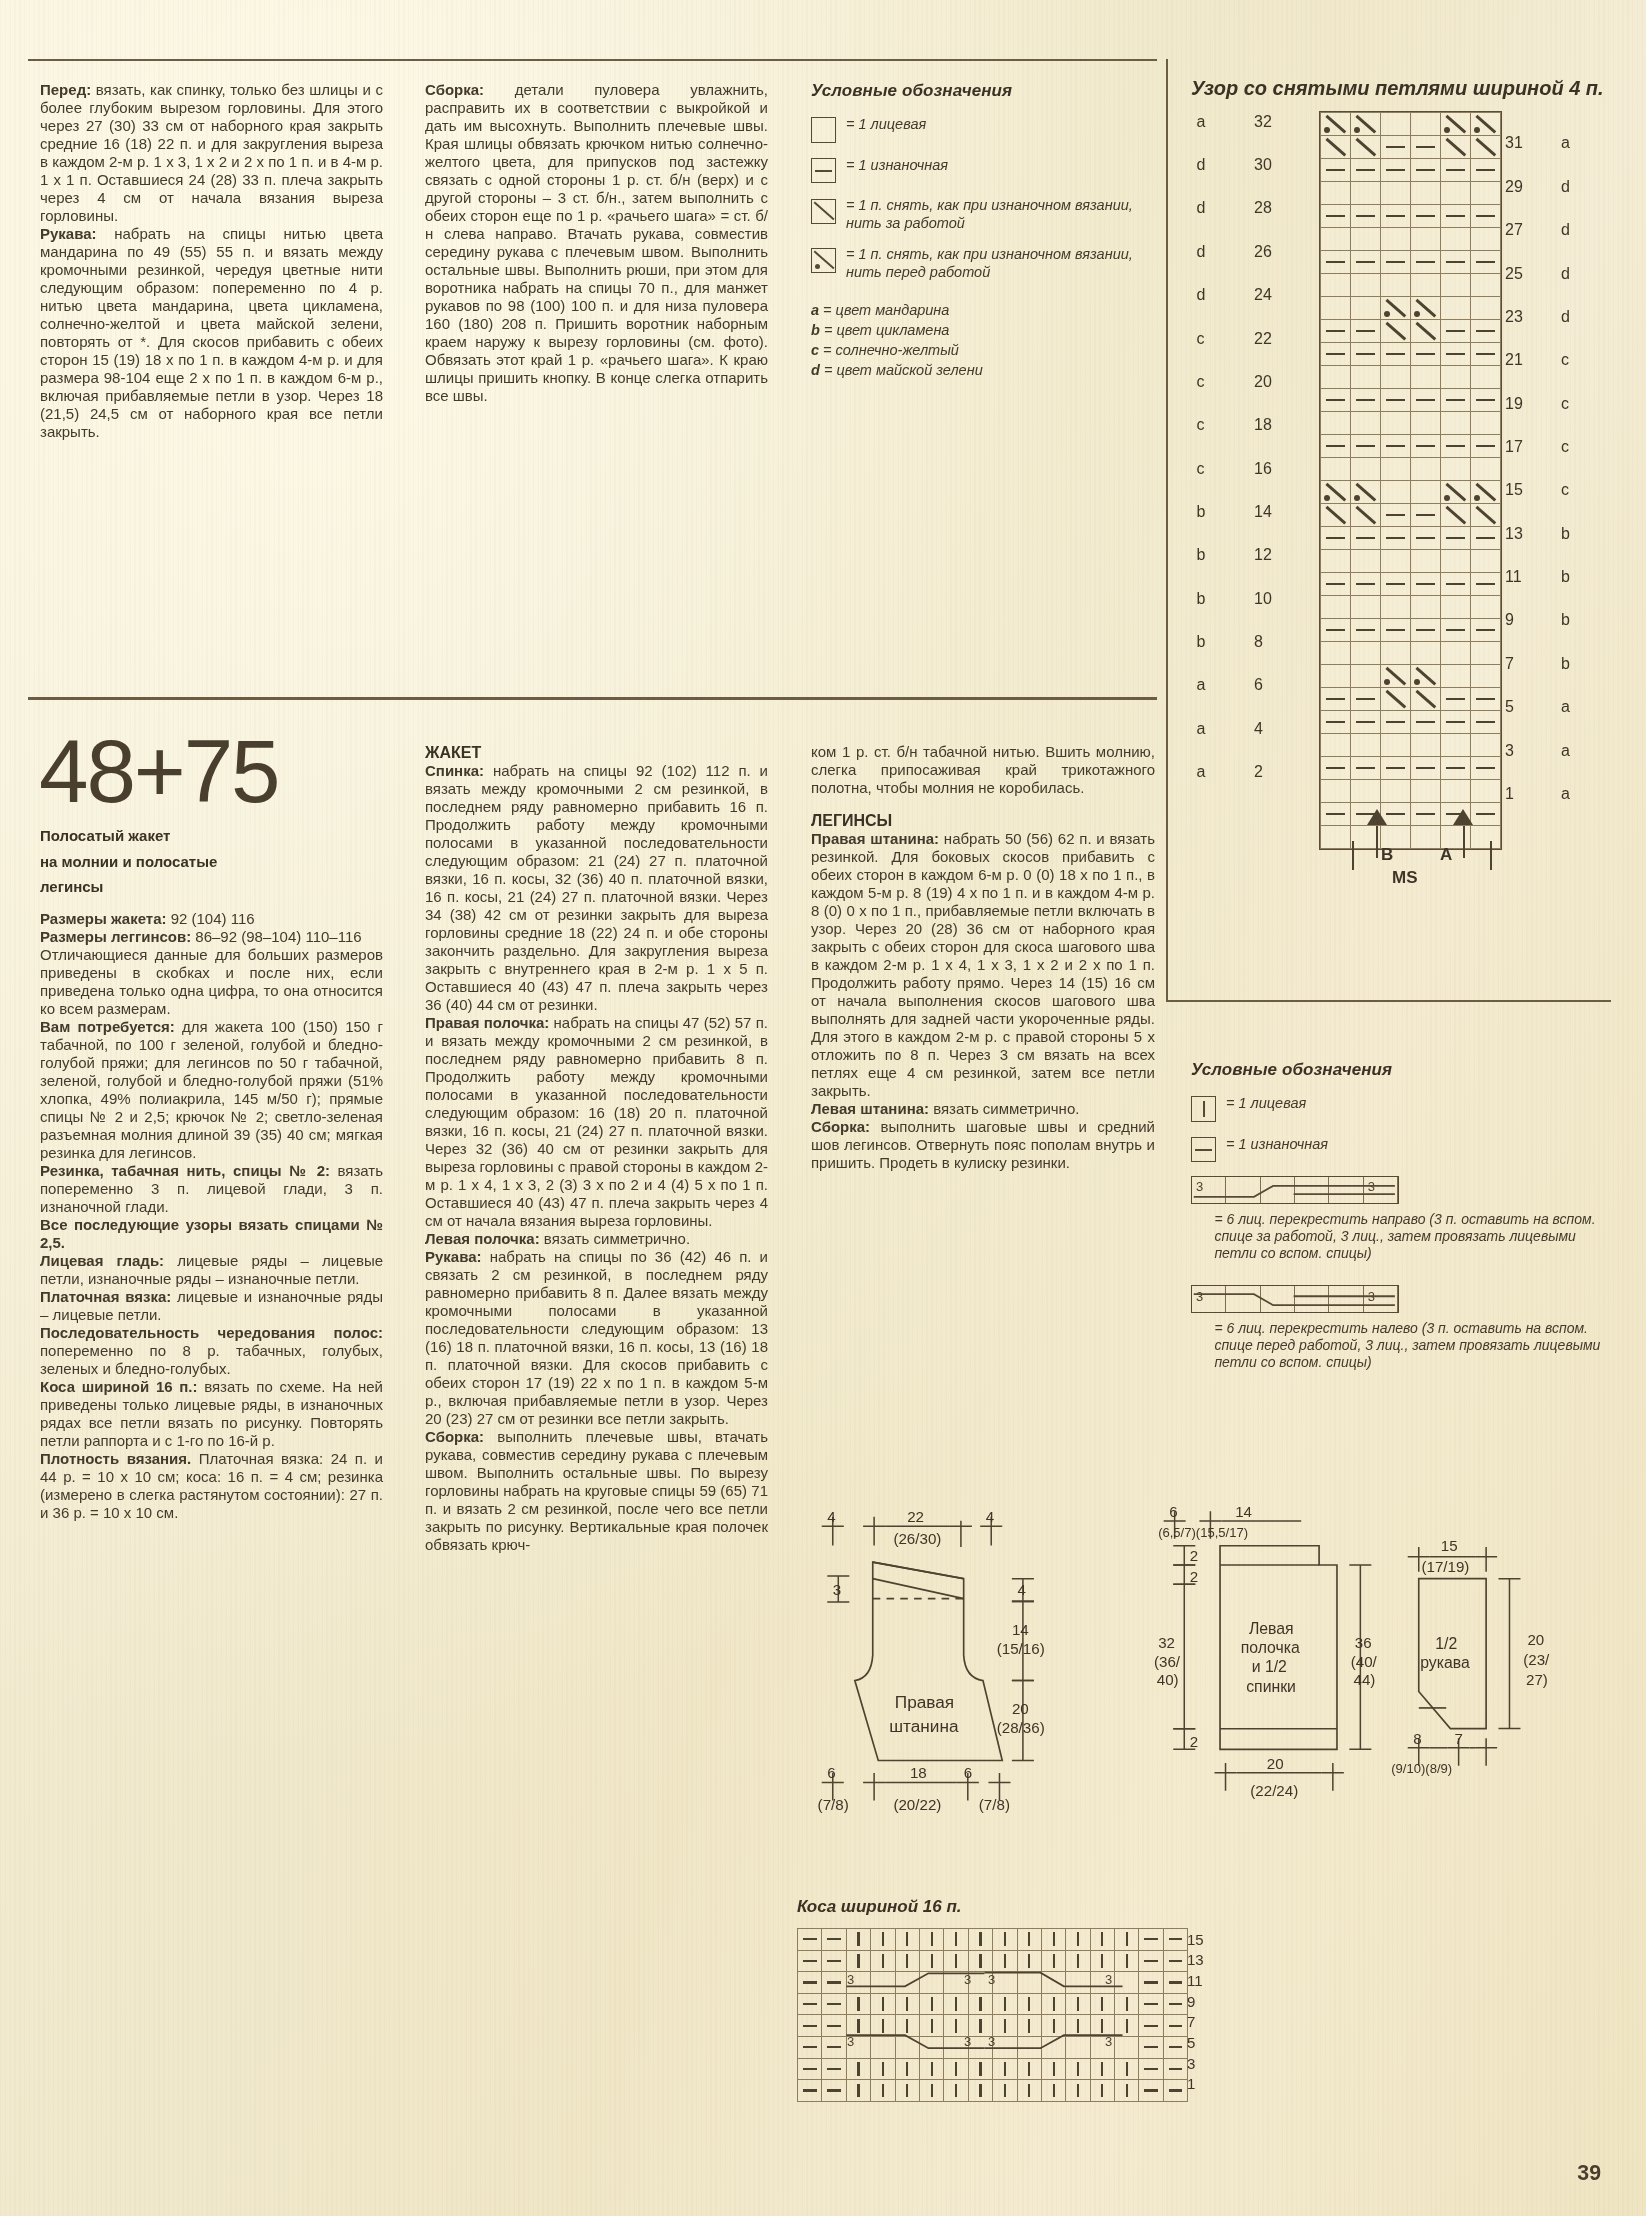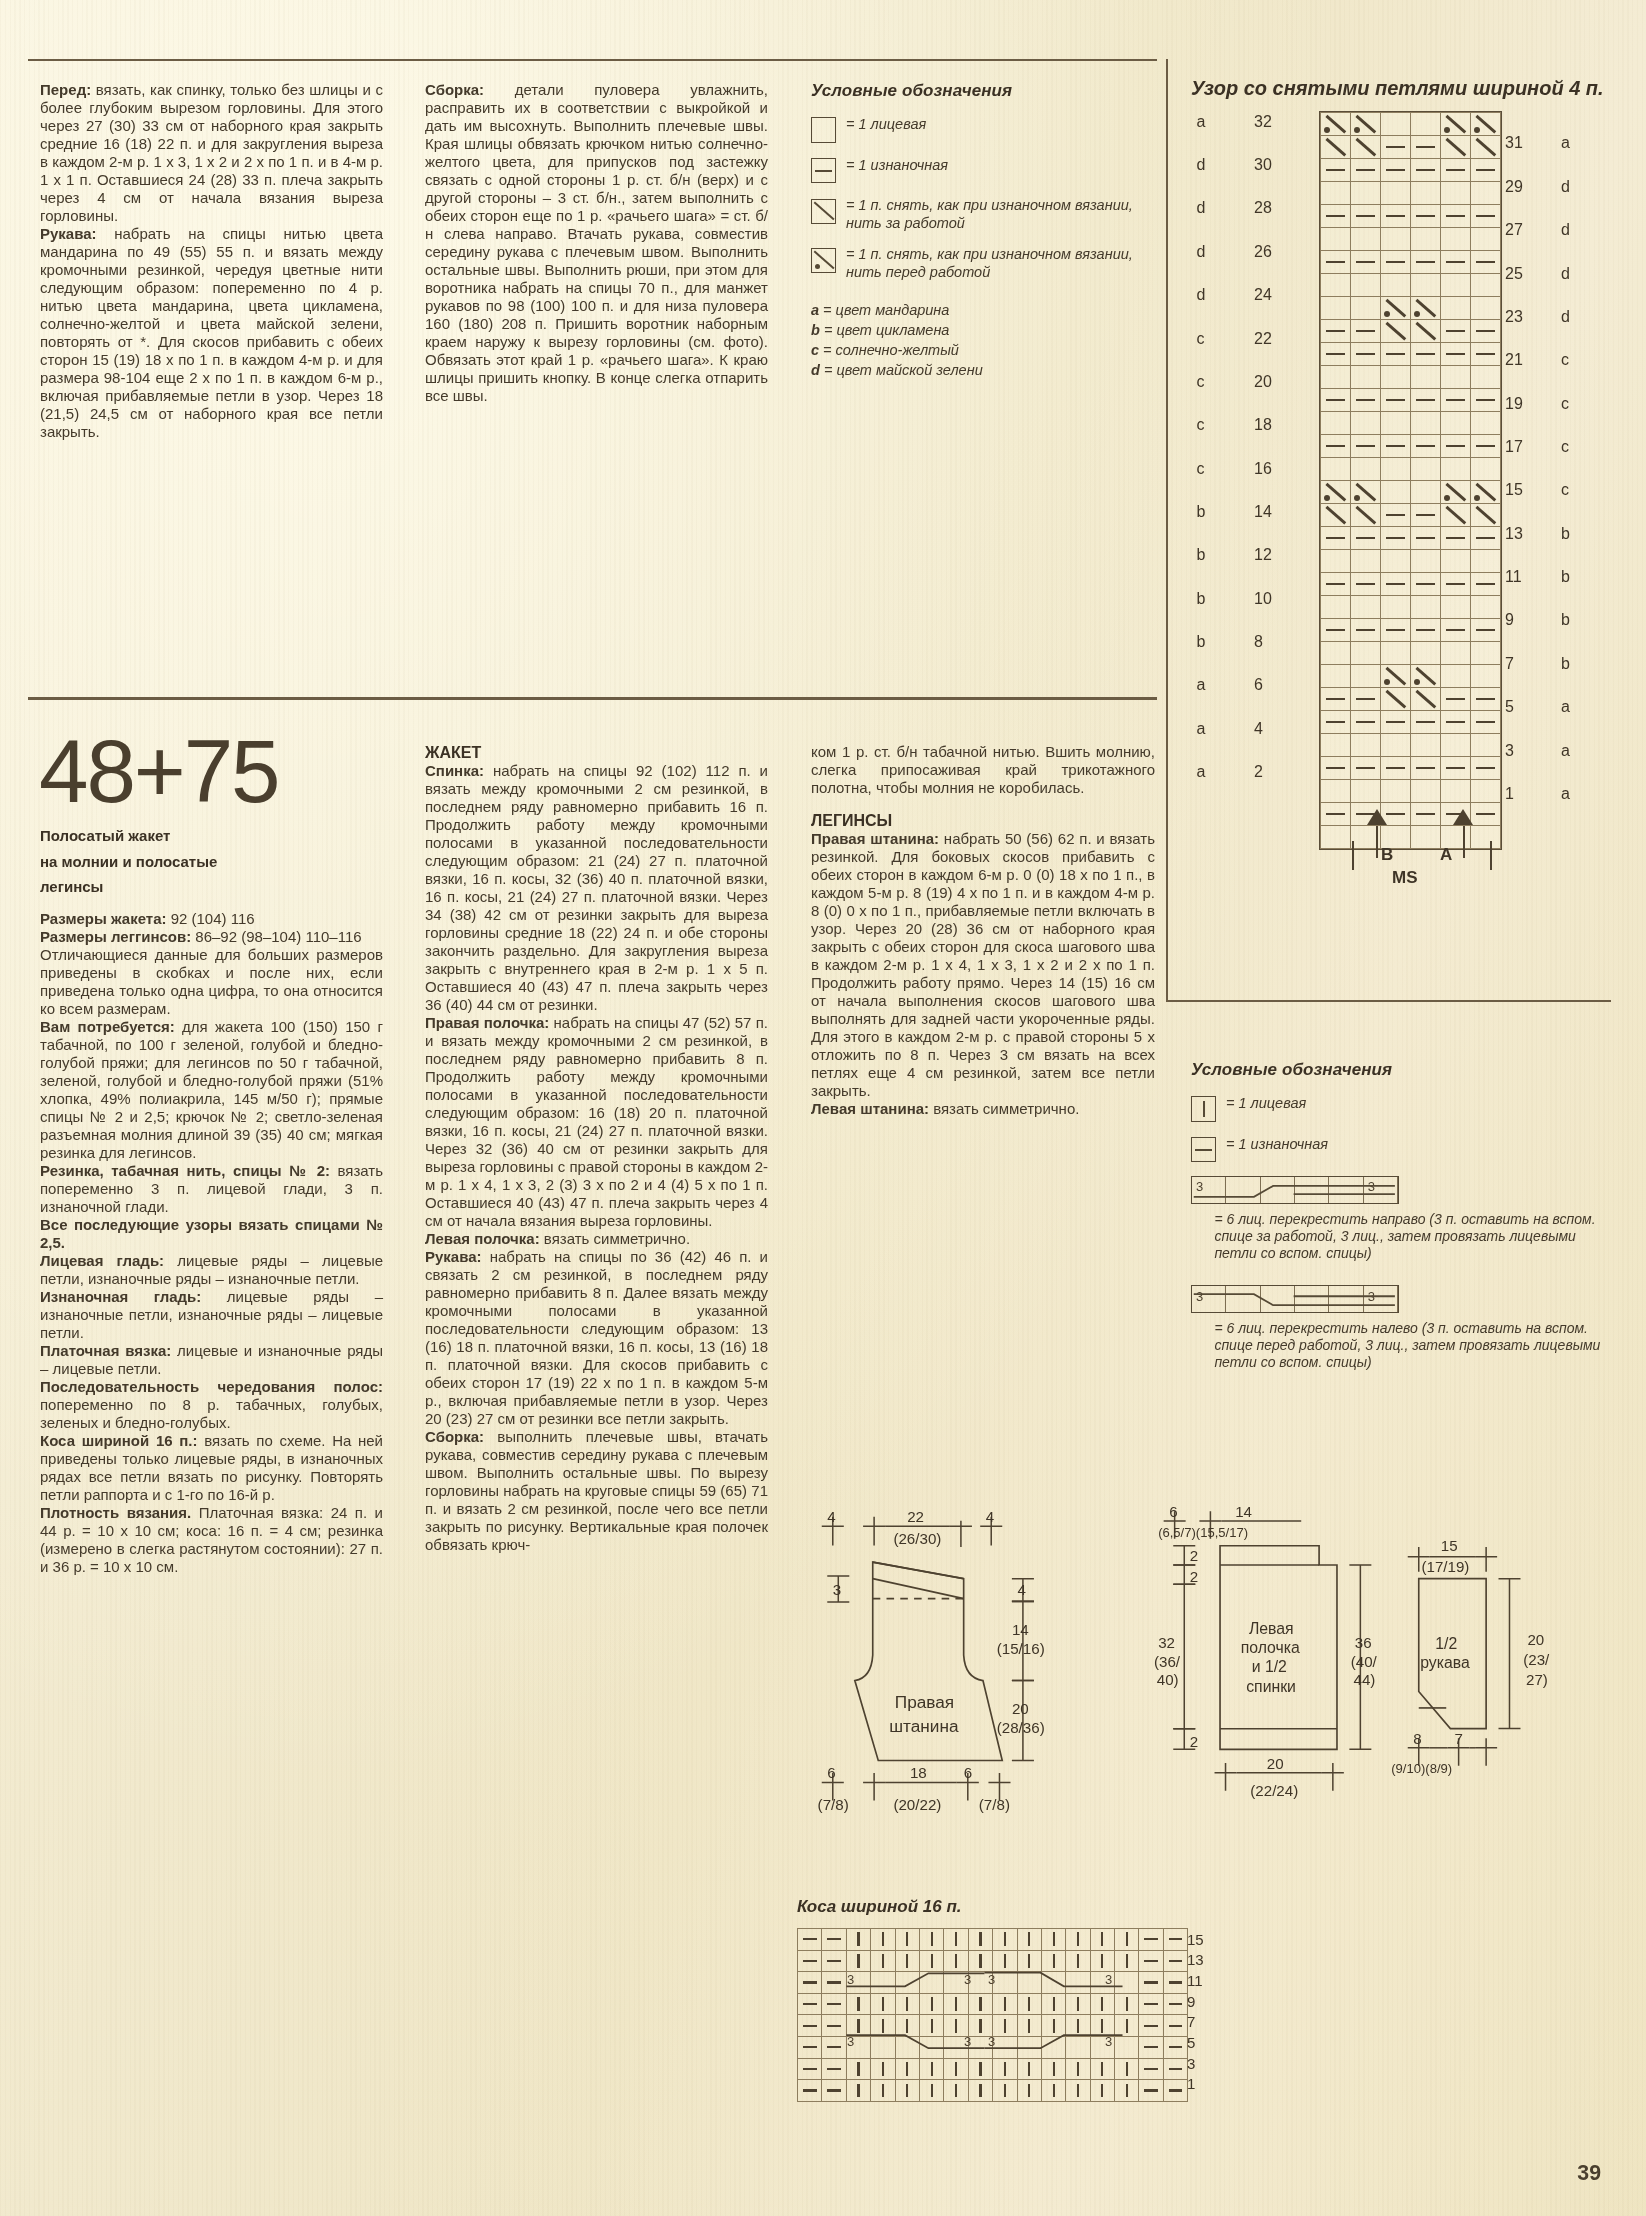--- a/index.html
+++ b/index.html
@@ -564,21 +564,20 @@
     </div>
 
   <div class="col" id="bot-col-1">
       <p class="ptxt"><b>Размеры жакета:</b> 92 (104) 116</p>
       <p class="ptxt"><b>Размеры  леггинсов:</b>   86–92 (98–104) 110–116</p>
       <p class="ptxt">Отличающиеся данные для больших размеров приведены в скобках и после них, если приведена только одна цифра, то она относится ко всем размерам.</p>
       <p class="ptxt"><b>Вам потребуется:</b> для жакета 100 (150) 150 г табачной, по 100 г зеленой, голубой и бледно-голубой пряжи; для легинсов по 50 г табачной, зеленой, голубой и бледно-голубой пряжи (51% хлопка, 49% полиакрила, 145 м/50 г); прямые спицы № 2 и 2,5; крючок № 2; светло-зеленая разъемная молния длиной 39 (35) 40 см; мягкая резинка для легинсов.</p>
       <p class="ptxt"><b>Резинка, табачная нить, спицы № 2:</b> вязать попеременно 3 п. лицевой глади, 3 п. изнаночной глади.</p>
       <p class="ptxt"><b>Все последующие узоры вязать спицами № 2,5.</b></p>
       <p class="ptxt"><b>Лицевая гладь:</b> лицевые ряды – лицевые петли, изнаночные ряды – изнаночные петли.</p>
-      <p class="ptxt"><b>Изнаночная гладь:</b> лицевые ряды – изнаночные петли, изнаночные ряды – лицевые петли.</p>
       <p class="ptxt"><b>Платочная вязка:</b> лицевые и изнаночные ряды – лицевые петли.</p>
       <p class="ptxt"><b>Последовательность чередования полос:</b> попеременно по 8 р. табачных, голубых, зеленых и бледно-голубых.</p>
       <p class="ptxt"><b>Коса шириной 16 п.:</b> вязать по схеме. На ней приведены только лицевые ряды, в изнаночных рядах все петли вязать по рисунку. Повторять петли раппорта и с 1-го по 16-й р.</p>
       <p class="ptxt"><b>Плотность вязания.</b> Платочная вязка: 24 п. и 44 р. = 10 х 10 см; коса: 16 п. = 4 см; резинка (измерено в слегка растянутом состоянии): 27 п. и 36 р. = 10 х 10 см.</p>
     </div>
 
   <div class="col" id="bot-col-2">
     <div class="sec-head">ЖАКЕТ</div>
     <div id="bot-col-2-body">
         <p class="ptxt"><b>Спинка:</b> набрать на спицы 92 (102) 112 п. и вязать между кромочными 2 см резинкой, в последнем ряду равномерно прибавить 16 п. Продолжить работу между кромочными полосами в указанной последовательности следующим образом: 21 (24) 27 п. платочной вязки, 16 п. косы, 32 (36) 40 п. платочной вязки, 16 п. косы, 21 (24) 27 п. платочной вязки. Через 34 (38) 42 см от резинки закрыть для выреза горловины средние 18 (22) 24 п. и обе стороны закончить раздельно. Для закругления выреза закрыть с внутреннего края в 2-м р. 1 х 5 п. Оставшиеся 40 (43) 47 п. плеча закрыть через 36 (40) 44 см от резинки.</p>
@@ -590,20 +589,21 @@
   </div>
 
   <div class="col" id="bot-col-3">
     <div id="bot-col-3-head">
         <p class="ptxt">ком 1 р. ст. б/н табачной нитью. Вшить молнию, слегка припосаживая край трикотажного полотна, чтобы молния не коробилась.</p>
       </div>
     <div class="sec-head" style="margin-top:15px;">ЛЕГИНСЫ</div>
     <div id="bot-col-3-body">
         <p class="ptxt"><b>Правая штанина:</b> набрать 50 (56) 62 п. и вязать резинкой. Для боковых скосов прибавить с обеих сторон в каждом 6-м р. 0 (0) 18 х по 1 п., в каждом 5-м р. 8 (19) 4 х по 1 п. и в каждом 4-м р. 8 (0) 0 х по 1 п., прибавляемые петли включать в узор. Через 20 (28) 36 см от наборного края закрыть с обеих сторон для скоса шагового шва в каждом 2-м р. 1 х 4, 1 х 3, 1 х 2 и 2 х по 1 п. Продолжить работу прямо. Через 14 (15) 16 см от начала выполнения скосов шагового шва выполнять для задней части укороченные ряды. Для этого в каждом 2-м р. с правой стороны 5 х отложить по 8 п. Через 3 см вязать на всех петлях еще 4 см резинкой, затем все петли закрыть.</p>
         <p class="ptxt"><b>Левая штанина:</b> вязать симметрично.</p>
+        <p class="ptxt"><b>Сборка:</b> выполнить шаговые швы и средний шов легинсов. Отвернуть пояс пополам внутрь и пришить. Продеть в кулиску резинки.</p>
       </div>
   </div>
 
   <div id="legend2">
     <div class="legend-title">Условные обозначения</div>
 
     <div class="legend-row">
       <span class="lg-sym vbar"></span>
       <span class="lg-txt">= 1 лицевая</span>
     </div>

